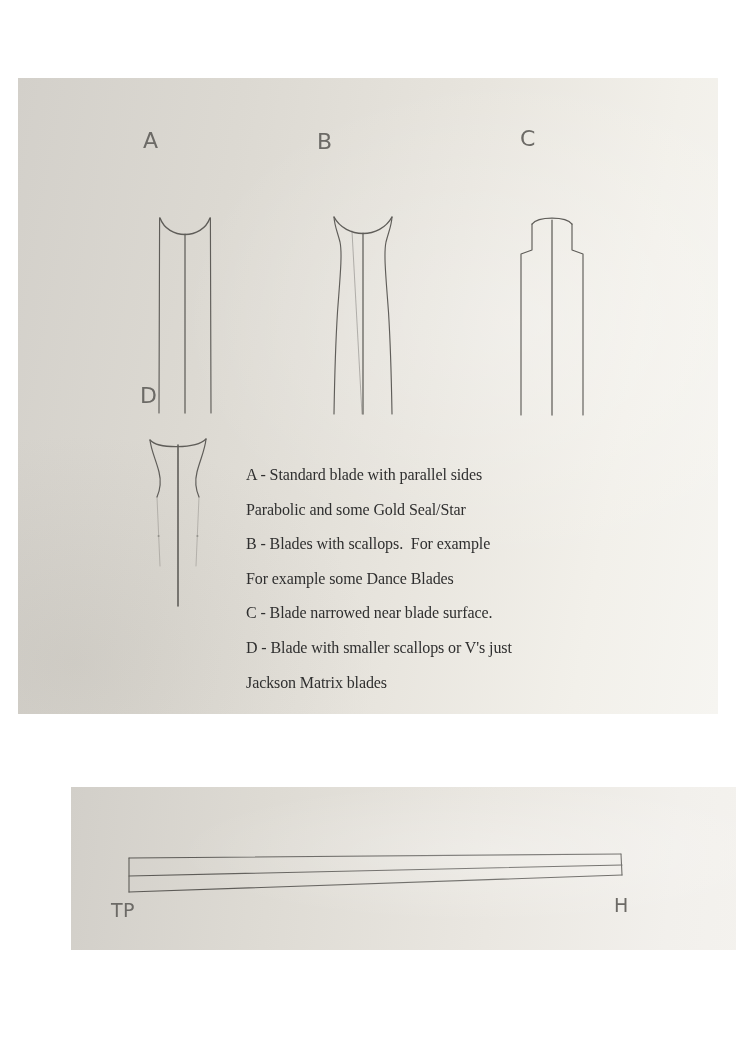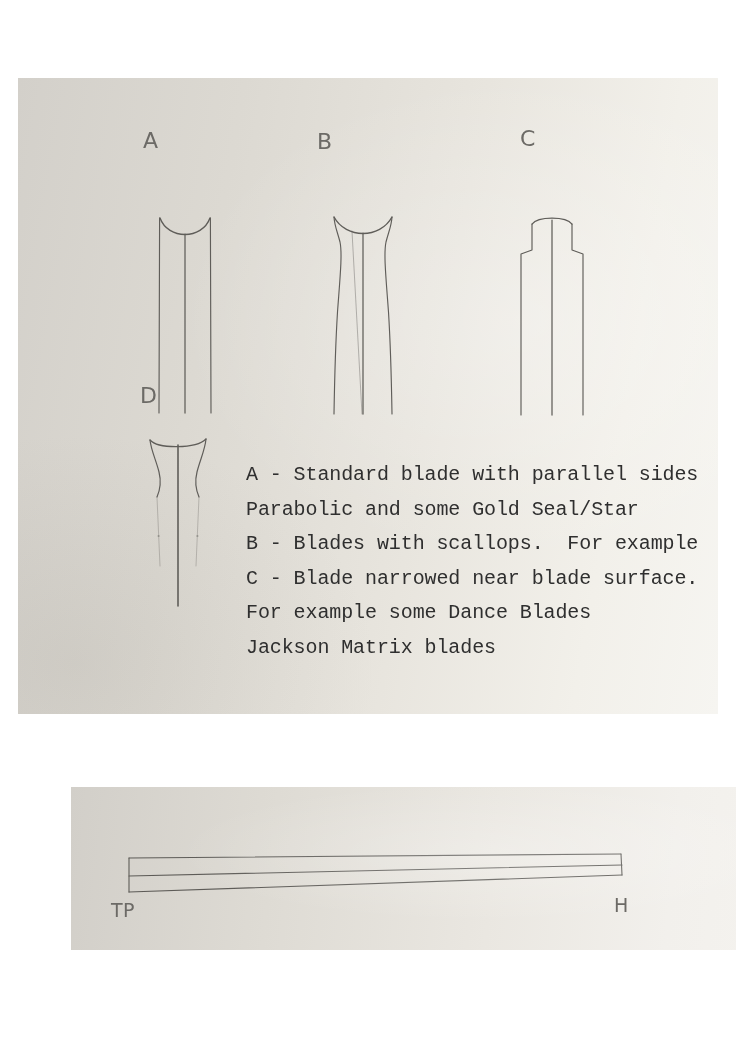--- a/index.html
+++ b/index.html
@@ -53,22 +53,22 @@
 
   
   #blade-legend {
     position: absolute;
     left: 228px;
     top: 380px;
     width: 470px;
     z-index: 5;
   }
   #blade-legend .legend-line {
-    font-family: Liberation Mono, monospace;
-    font-size: 20px;
+    font-family: Liberation Serif, serif;
+    font-size: 16px;
     line-height: 34.6px;
     color: #2f2f2f;
     white-space: pre;
     letter-spacing: -0.1px;
   }
 
   
   #photo-blade-profile {
     position: absolute;
     left: 71px;
@@ -134,22 +134,23 @@
       <line x1="61" y1="71" x2="58" y2="140" stroke-width="0.7" stroke-opacity="0.45"></line>
       <circle cx="20.6" cy="110" r="1.1" fill="#6c6a66" stroke="none" opacity="0.5"></circle>
       <circle cx="59.4" cy="110" r="1.1" fill="#6c6a66" stroke="none" opacity="0.5"></circle>
     </g>
   </svg>
 
   <div id="blade-legend">
     <div class="legend-line">A - Standard blade with parallel sides</div>
     <div class="legend-line">Parabolic and some Gold Seal/Star</div>
     <div class="legend-line">B - Blades with scallops.  For example</div>
+    <div class="legend-line">For example some Dance Blades</div>
     <div class="legend-line">C - Blade narrowed near blade surface.</div>
-    <div class="legend-line">For example some Dance Blades</div>
+    <div class="legend-line">D - Blade with smaller scallops or V's just</div>
     <div class="legend-line">Jackson Matrix blades</div>
   </div>
 </div>
 
 <div id="photo-blade-profile">
 
   <svg style="position:absolute; left:0; top:0;" width="607" height="163" viewBox="0 0 607 163">
     <g fill="none" stroke="#5d5b57" stroke-width="1.1" stroke-linecap="round" stroke-linejoin="round">
 
       <path d="M58 71 L 550 67"></path>

